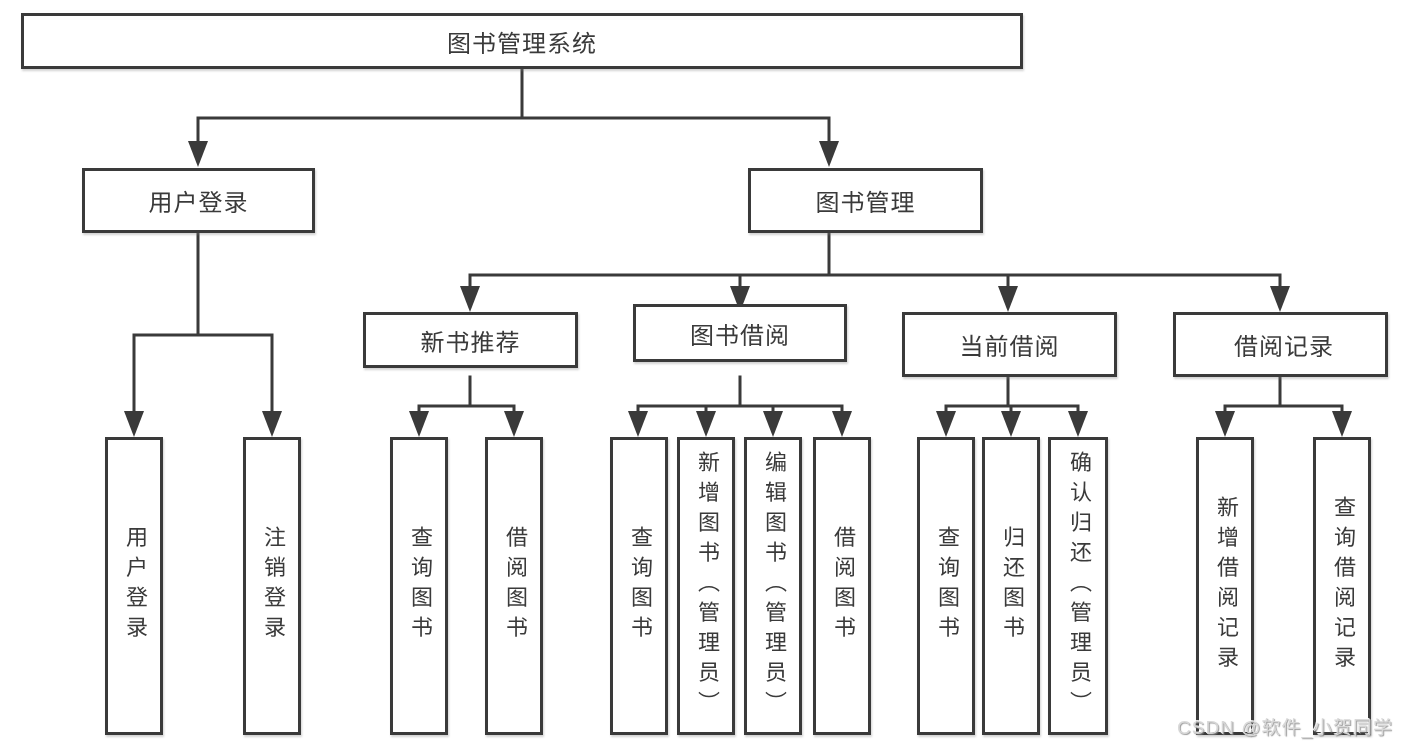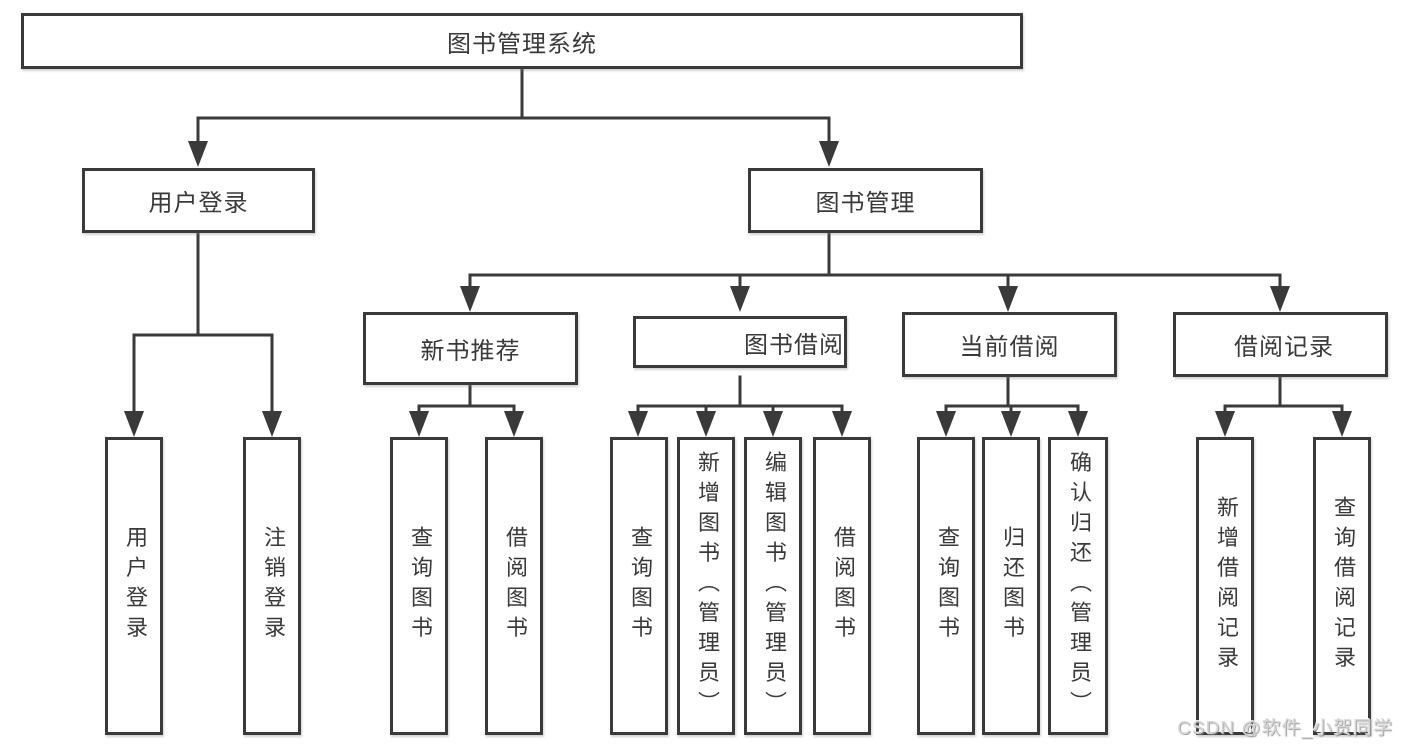--- a/index.html
+++ b/index.html
@@ -101,24 +101,24 @@
     <span class="label">图书管理系统</span>
   </div>
 
   <div class="node h" style="left:82px; top:168px; width:233px; height:65px;">
     <span class="label">用户登录</span>
   </div>
   <div class="node h" style="left:712px; top:168px; width:235px; height:65px;margin-left:36px;">
     <span class="label">图书管理</span>
   </div>
 
-  <div class="node h" style="left:363px; top:312px; width:215px; height:73px;">
+  <div class="node h" style="left:363px; top:312px; width:215px; height:56px;">
     <span class="label">新书推荐</span>
   </div>
-  <div class="node h" style="left:633px; top:316px; width:214px; height:52px;justify-content:flex-end;">
+  <div class="node h" style="left:633px; top:304px; width:214px; height:58px;">
     <span class="label">图书借阅</span>
   </div>
   <div class="node h" style="left:902px; top:312px; width:215px; height:65px;">
     <span class="label">当前借阅</span>
   </div>
   <div class="node h" style="left:1173px; top:312px; width:215px; height:65px;padding-left:7px;">
     <span class="label">借阅记录</span>
   </div>
 
   <div class="node leaf" style="left:105px; top:437px; width:58px; height:298px;">

